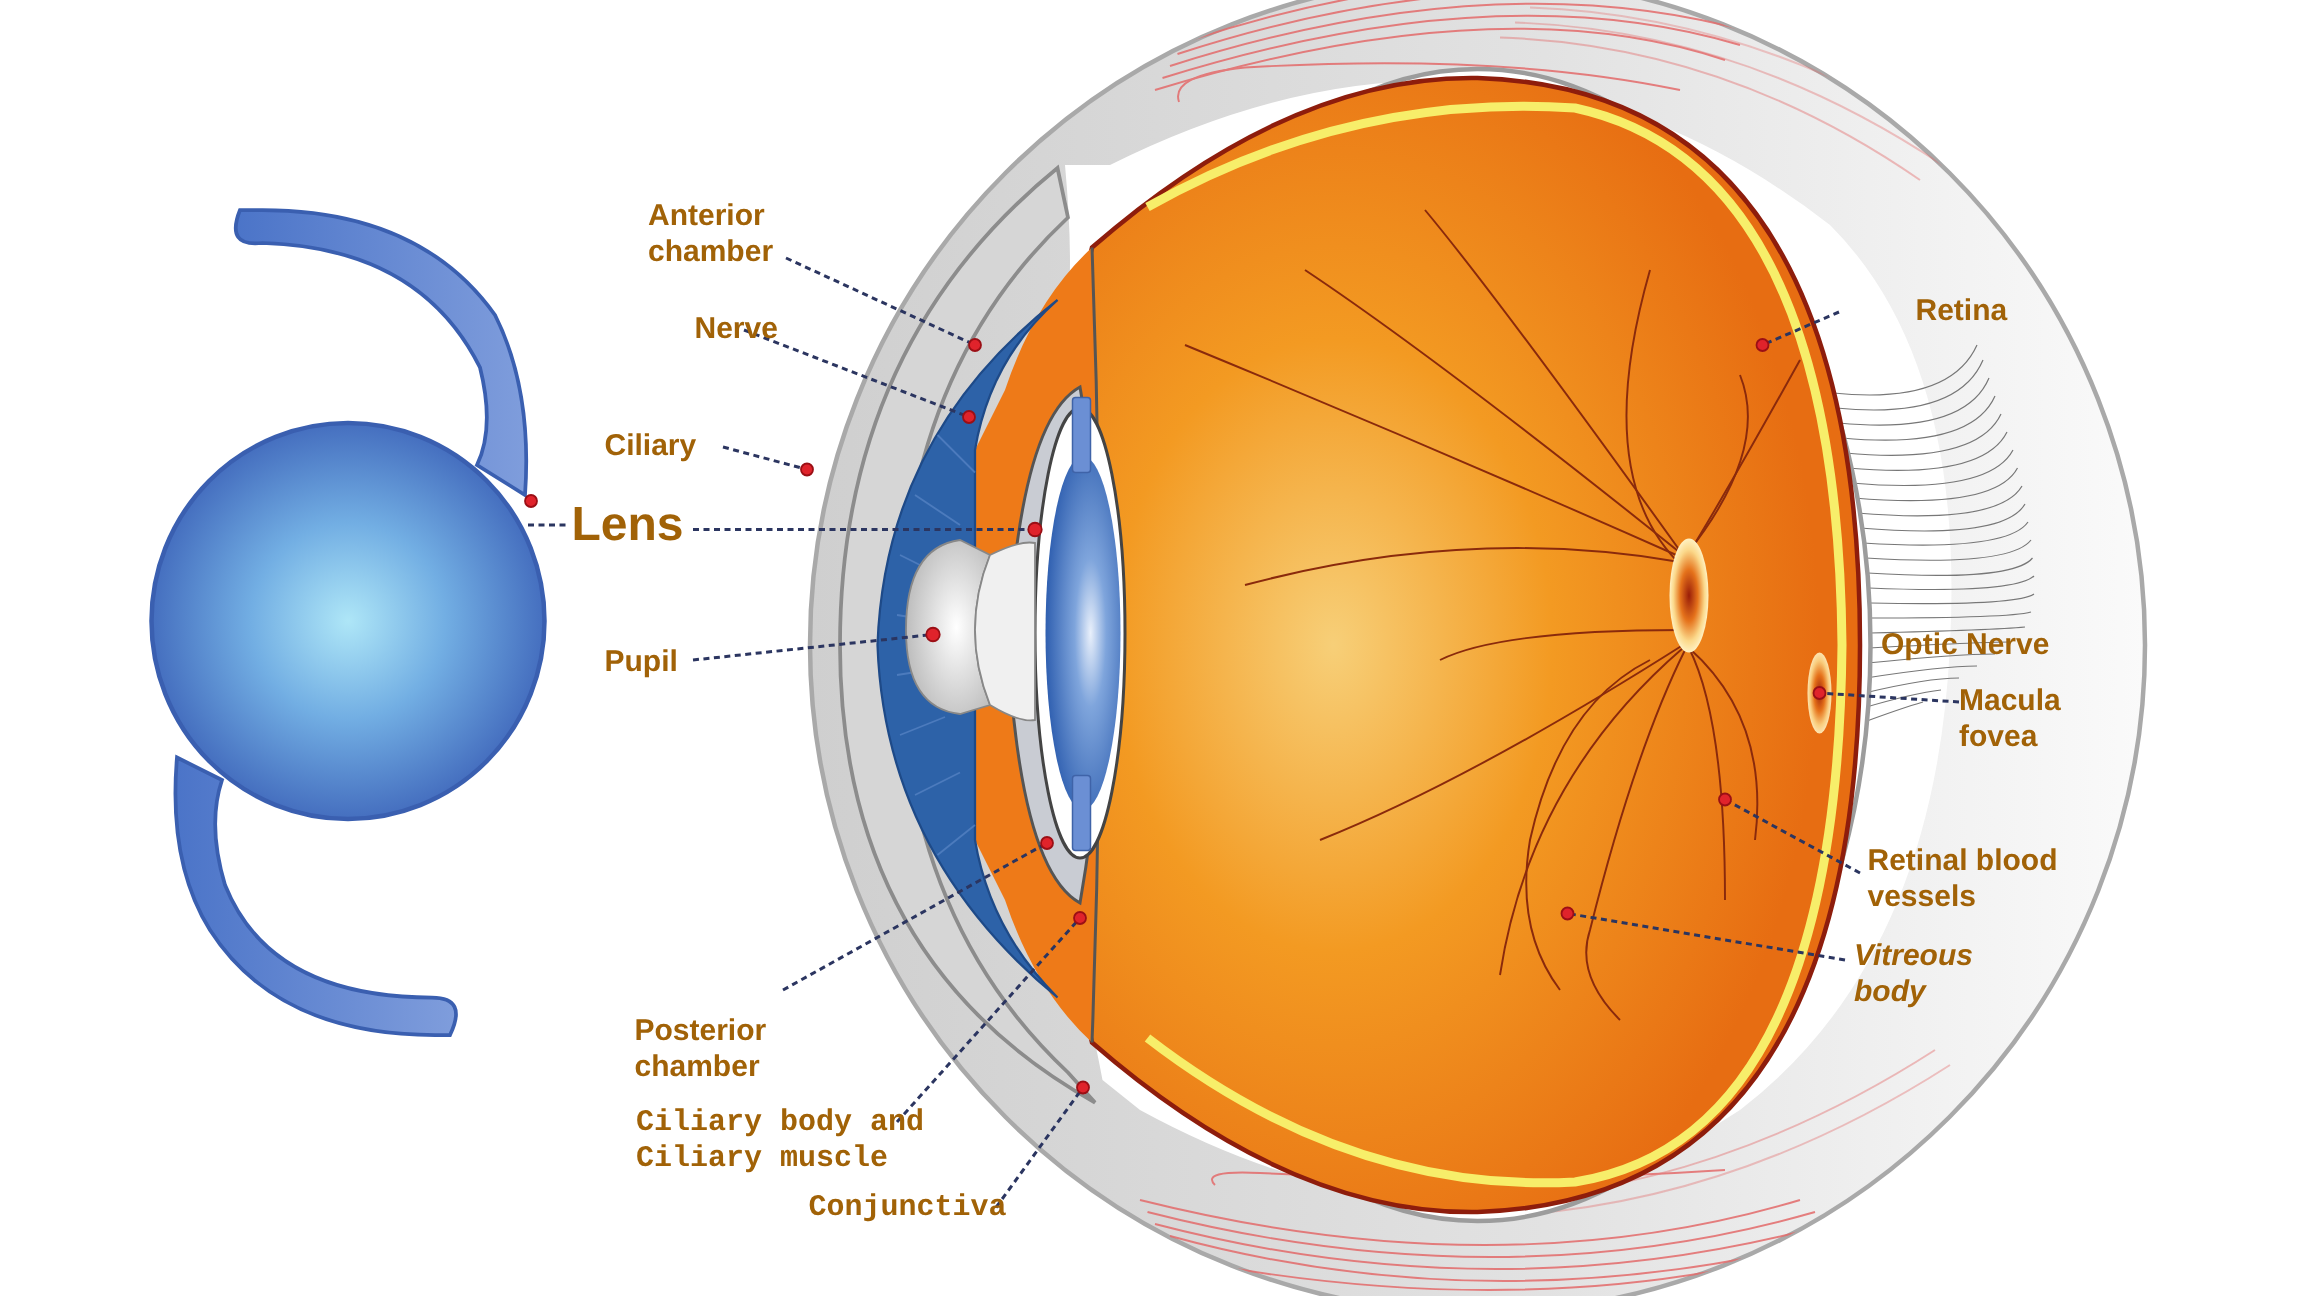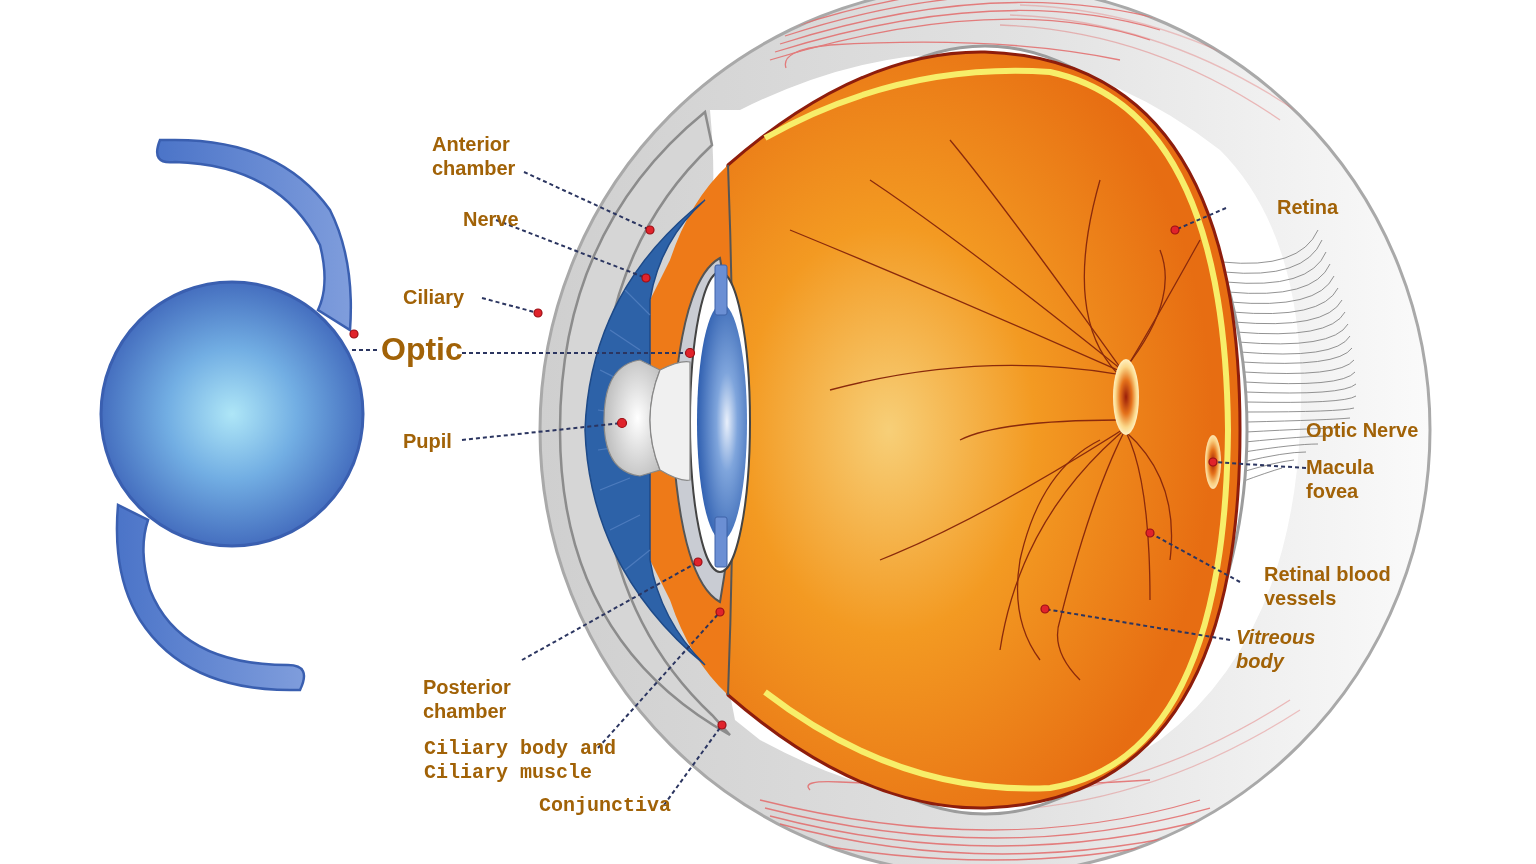--- a/index.html
+++ b/index.html
@@ -200,27 +200,27 @@
     <circle class="dot" cx="1213" cy="462" r="4"></circle>
     <circle class="dot" cx="1150" cy="533" r="4"></circle>
     <circle class="dot" cx="1045" cy="609" r="4"></circle>
   </g>
 </svg>
 
 <div class="label" style="left:432px; top:132px;">Anterior
 chamber</div>
 <div class="label" style="left:463px; top:207px;">Nerve</div>
 <div class="label" style="left:403px; top:285px;">Ciliary</div>
-<div class="label big" style="left:381px; top:331px;">Optic</div>
+<div class="label big" style="left:381px; top:331px;">Lens</div>
 <div class="label" style="left:403px; top:429px;">Pupil</div>
 <div class="label" style="left:423px; top:651px;margin-top:24px;">Posterior
 chamber</div>
 <div class="label center" style="left:424px; top:737px;font-family:Liberation Mono, monospace;">Ciliary body and
 Ciliary muscle</div>
 <div class="label" style="left:539px; top:794px;font-family:Liberation Mono, monospace;">Conjunctiva</div>
 <div class="label" style="left:1230px; top:195px;margin-left:47px;">Retina</div>
-<div class="label" style="left:1306px; top:418px;">Optic Nerve</div>
+<div class="label" style="left:1254px; top:418px;">Optic Nerve</div>
 <div class="label center" style="left:1306px; top:455px;">Macula
 fovea</div>
-<div class="label" style="left:1245px; top:562px;margin-left:19px;">Retinal blood
+<div class="label" style="left:1245px; top:562px;">Retinal blood
 vessels</div>
 <div class="label" style="left:1236px; top:625px;font-style:italic;">Vitreous
 body</div>
 
 </body></html>

